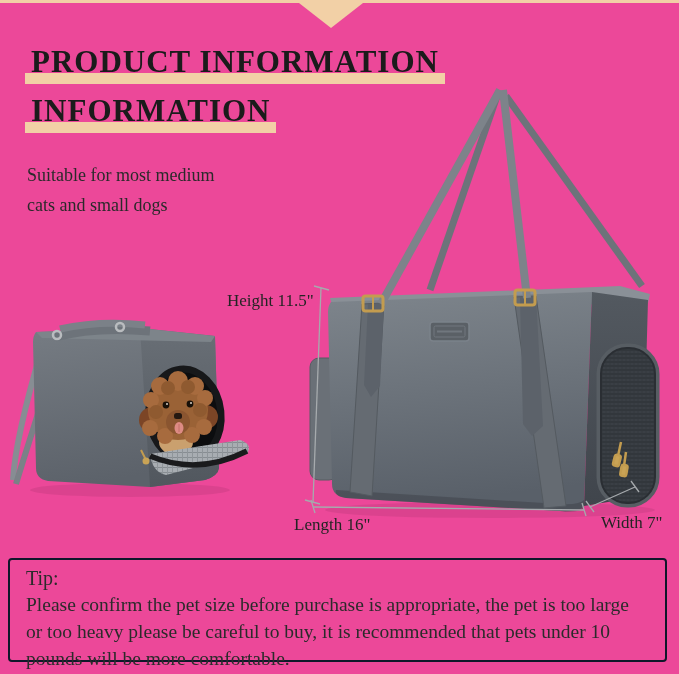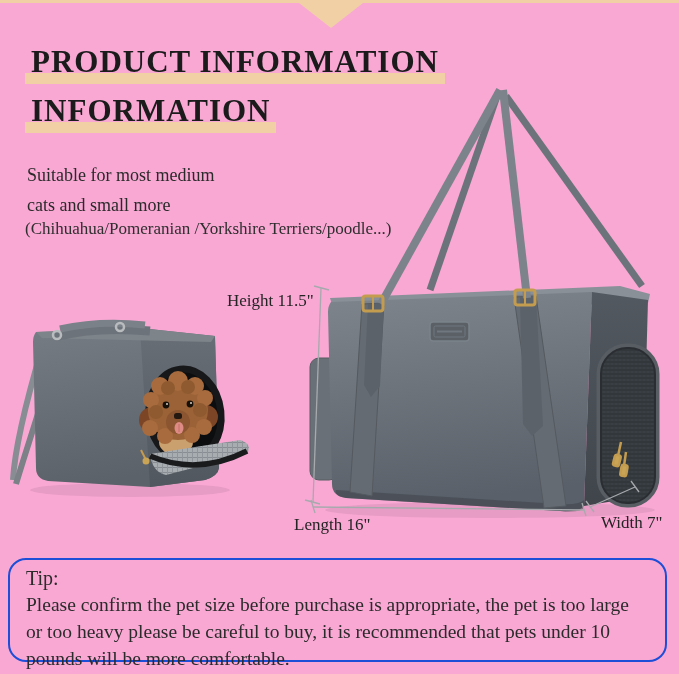--- a/index.html
+++ b/index.html
@@ -1,16 +1,16 @@
 <!DOCTYPE html>
 <html><head>
 <meta charset="utf-8">
 <style>
   html,body{margin:0;padding:0;background:#fcf9f5;}
-  #stage{position:relative;width:679px;height:674px;background:#f9a8d4;overflow:hidden;
+  #stage{position:relative;width:679px;height:674px;background:#ec4899;overflow:hidden;
          font-family:"Liberation Serif", serif;color:#222;}
   
   .top-bar{position:absolute;top:0;left:0;width:679px;height:3px;background:#f2d0a6;}
   .top-tri{position:absolute;top:3px;left:299px;width:0;height:0;
            border-left:32px solid transparent;border-right:32px solid transparent;
            border-top:25px solid #f2d0a6;}
   
   .title-line{position:absolute;left:25px;font-size:31px;font-weight:700;
               letter-spacing:1px;color:#1b1b1b;line-height:36px;padding:0 6px 4px 6px;
               background:linear-gradient(#f2d0a6,#f2d0a6) no-repeat left bottom;
@@ -19,43 +19,42 @@
   #title2{top:93px;}
   .intro{position:absolute;left:27px;top:160px;font-size:18px;line-height:30px;color:#2a2a2a;}
   .breed-note{position:absolute;left:25px;top:219px;font-size:17px;color:#2e2e2e;white-space:nowrap;}
   
   .dim{position:absolute;font-size:17px;color:#242424;white-space:nowrap;}
   #dim-height{left:227px;top:291px;}
   #dim-length{left:294px;top:515px;}
   #dim-width{left:601px;top:513px;}
   
   .tip-box{position:absolute;left:8px;top:558px;width:659px;height:104px;
-           border:2px solid #1d4ed8;border-radius:18px;background:transparent;
+           border:2px solid #0f172a;border-radius:4px;background:transparent;
            padding:5px 20px 0 16px;box-sizing:border-box;}
   .tip-title{font-size:20px;color:#2b2b2b;line-height:26px;}
   .tip-body{font-size:19.5px;color:#2b2b2b;line-height:27px;margin-top:0;}
   svg{display:block;}
   #illustration{position:absolute;left:0;top:80px;}
 </style>
 </head>
 <body>
 
 <div id="stage">
 
   <div class="top-bar"></div>
   <div class="top-tri"></div>
 
   <div class="title-line" id="title1">PRODUCT INFORMATION</div>
   <div class="title-line" id="title2">INFORMATION</div>
 
   <div class="intro">
     <div>Suitable for most medium</div>
-    <div>cats and small more</div>
+    <div>cats and small dogs</div>
   </div>
-  <div class="breed-note">(Chihuahua/Pomeranian /Yorkshire Terriers/poodle...)</div>
 
   <svg id="illustration" width="679" height="440" viewBox="0 0 679 440">
     <defs>
       <linearGradient id="gFront" x1="0" y1="0" x2="0.15" y2="1">
         <stop offset="0" stop-color="#7e858c"></stop>
           <stop offset="1" stop-color="#596069"></stop>
       </linearGradient>
       <linearGradient id="gSide" x1="0" y1="0" x2="0" y2="1">
         <stop offset="0" stop-color="#535960"></stop>
           <stop offset="1" stop-color="#40454c"></stop>

